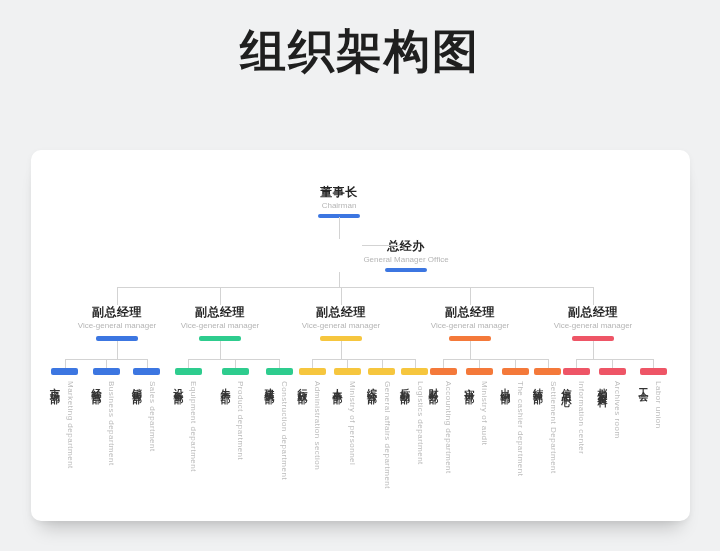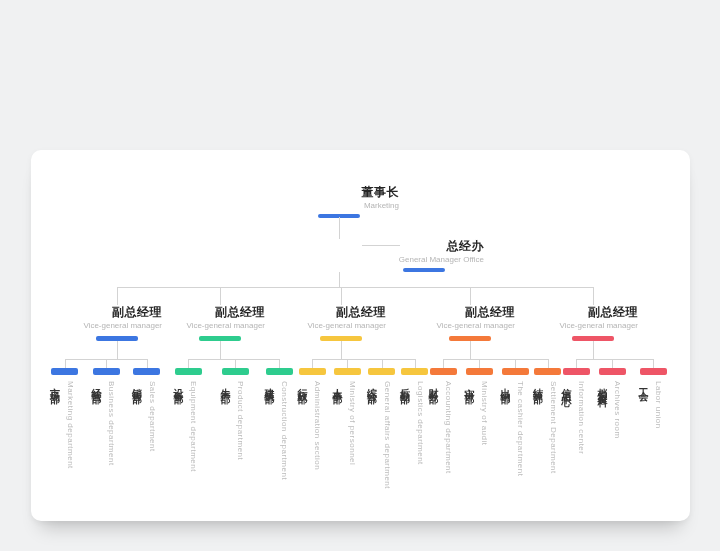--- a/index.html
+++ b/index.html
@@ -15,54 +15,55 @@
   .page-subtitle{
     font-size:16px;color:#454545;margin-top:9px;letter-spacing:1px;
   }
   .card{
     position:absolute;left:31px;top:150px;width:659px;height:371px;
     background:#ffffff;border-radius:10px;
     box-shadow:0 16px 18px -10px rgba(0,0,0,.20), 0 2px 6px rgba(0,0,0,.05);
   }
   #chart{position:absolute;left:0;top:0;width:659px;height:371px}
   .cline{position:absolute;background:#d3d3d3}
-  .node{position:absolute;text-align:right}
+  .node{position:absolute;text-align:center}
   .node .zh{font-size:12px;font-weight:700;color:#262626;line-height:15px;letter-spacing:.5px}
   .node .en{font-size:8px;color:#b5b5b5;line-height:9px;margin-top:1px;white-space:nowrap}
   .node .bar{height:4px;width:42px;margin:4px auto 0;border-radius:2px}
   .node.vp .bar{height:5px;margin-top:6px}
   .dept-bar{position:absolute;width:27px;height:7px;border-radius:2px}
   .dept-label{position:absolute;display:flex;gap:3px;align-items:flex-start}
   .zh-vert{
     writing-mode:vertical-rl;text-orientation:upright;
     font-size:10px;font-weight:700;color:#333;letter-spacing:3px;line-height:13px;
   }
   .en-vert{
     writing-mode:vertical-rl;
     font-size:8px;color:#bcbcbc;letter-spacing:.5px;line-height:10px;
     padding-top:1px;white-space:nowrap;
   }
 </style>
 </head>
 <body>
 
 <div class="header">
+  <h1 class="page-title">组织架构图</h1>
 </div>
 
 <div class="card">
   <div id="chart">
 
     <div class="node top" style="left:248px;top:35px;width:120px">
       <div class="zh">董事长</div>
-      <div class="en">Marketing</div>
+      <div class="en">Chairman</div>
       <div class="bar" style="background: rgb(60, 118, 225);"></div>
     </div>
 
 
-    <div class="node top" style="left:333px;top:89px;width:120px">
+    <div class="node top" style="left:315px;top:89px;width:120px">
       <div class="zh">总经办</div>
       <div class="en">General Manager Office</div>
       <div class="bar" style="background: rgb(60, 118, 225);"></div>
     </div>
 
   <div class="cline" style="left: 308px; top: 67px; width: 1px; height: 22px; background: rgb(211, 211, 211);"></div>
       <div class="cline" style="left: 331px; top: 95px; width: 38px; height: 1px; background: rgb(211, 211, 211);"></div>
       <div class="cline" style="left: 308px; top: 122px; width: 1px; height: 15px; background: rgb(211, 211, 211);"></div>
       <div class="cline" style="left: 86px; top: 137px; width: 477px; height: 1px; background: rgb(211, 211, 211);"></div>
       <div class="cline" style="left: 86px; top: 137px; width: 1px; height: 18px; background: rgb(211, 211, 211);"></div>

